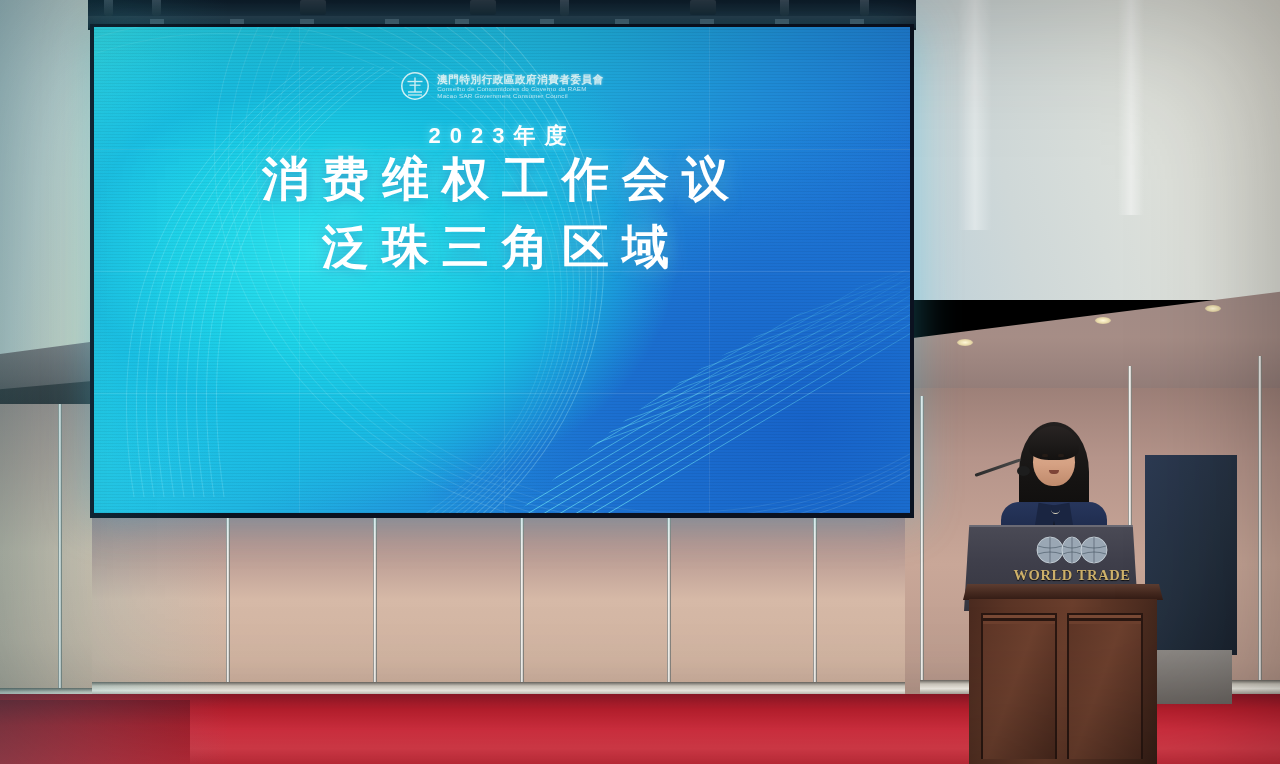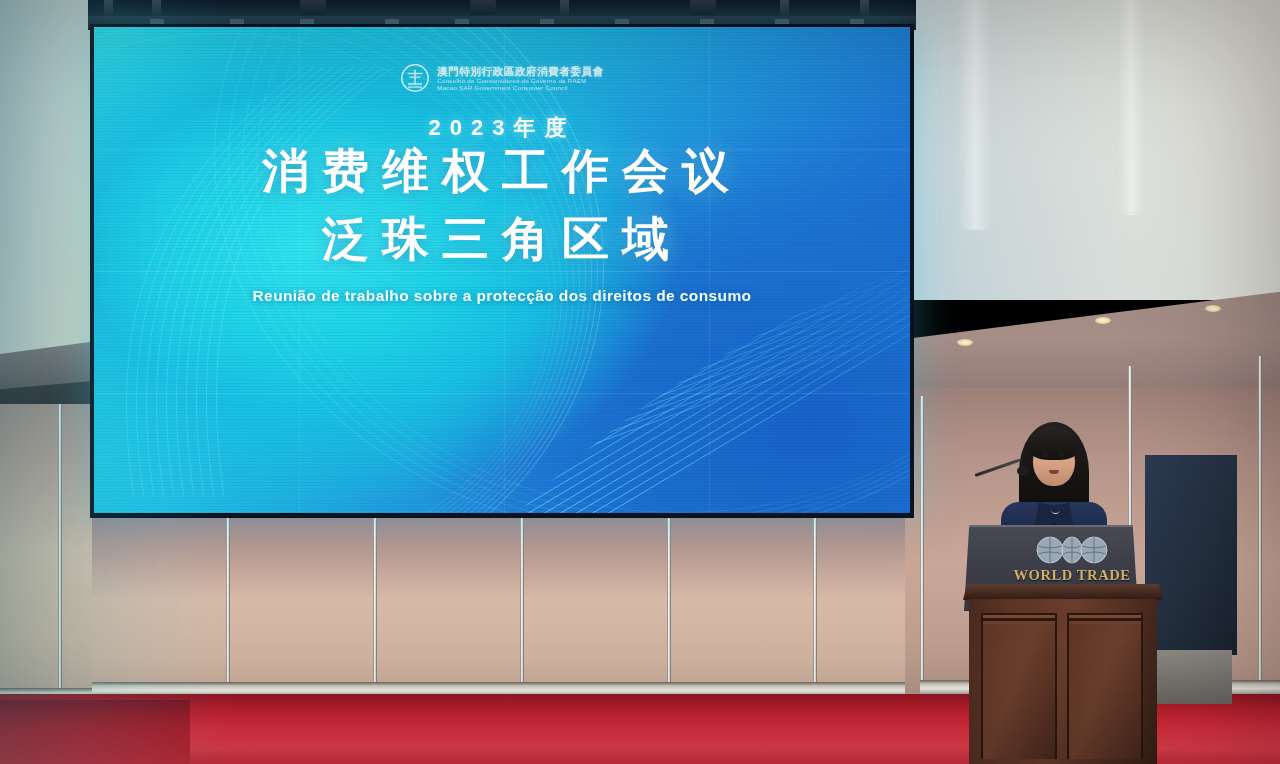--- a/index.html
+++ b/index.html
@@ -113,21 +113,21 @@
   .seam-h{ position:absolute; left:0; width:100%; height:1px; background:rgba(255,255,255,.10); }
   .seam-v{ position:absolute; top:0; height:100%; width:1px; background:rgba(255,255,255,.08); }
 
   
   .swirl{ position:absolute; border-radius:50%; border:1px solid rgba(190,255,255,.30);
           pointer-events:none; }
   .mesh{ position:absolute; pointer-events:none; opacity:.85; }
 
   
   .content{ position:absolute; inset:0; display:flex; flex-direction:column;
-            align-items:center; z-index:6; }
+            align-items:center; z-index:6;margin-top:8px; }
 
   .logo-row{ display:flex; align-items:center; gap:7px; margin-top:36px; opacity:.93; }
   .logo-mark{ width:30px; height:30px; position:relative; }
   .logo-text{ display:flex; flex-direction:column; line-height:1.18; }
   .logo-cn{ font-size:10.5px; color:#eafeff; letter-spacing:.6px; font-weight:700;
             text-shadow:0 0 3px rgba(255,255,255,.5); }
   .logo-pt{ font-size:6.2px; color:#dff8ff; letter-spacing:.25px; opacity:.92; }
   .logo-en{ font-size:6.2px; color:#dff8ff; letter-spacing:.25px; opacity:.92; }
 
   .year{ margin-top:20px; font-size:22px; font-weight:700; color:#ffffff;
@@ -384,21 +384,20 @@
             <span class="logo-pt">Conselho de Consumidores do Governo da RAEM</span>
             <span class="logo-en">Macao SAR Government Consumer Council</span>
           </div>
         </div>
 
         <div class="year">2023年度</div>
         <div class="title-cn l2">消费维权工作会议</div>
         <div class="title-cn l1">泛珠三角区域</div>
 
         <div class="subtitle">
-          <div>Reunião de trabalho sobre a protecção dos direitos de consumo</div>
         </div>
 
       </div>
     </div>
   </div>
 
   <div class="spk-cab"></div>
   <div class="spk-base"></div>
 
   <div class="speaker">

